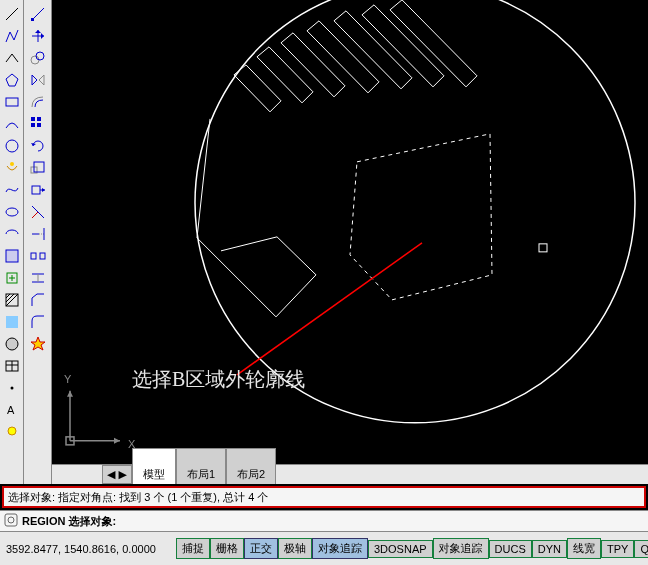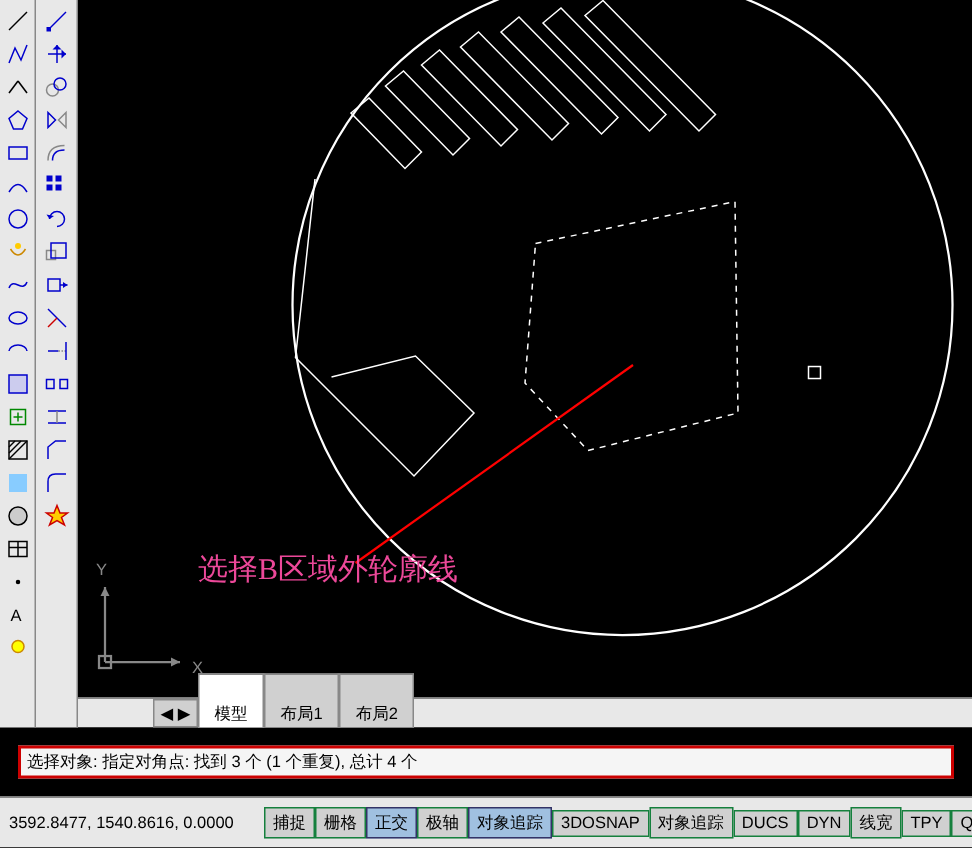--- a/index.html
+++ b/index.html
@@ -7,28 +7,28 @@
 .app{display:flex;flex-direction:column;height:100%}
 .work{flex:1;display:flex;position:relative}
 .tool-col{width:24px;background:#e8e8e8;border-right:1px solid #888;display:flex;flex-direction:column;align-items:center;padding-top:4px;gap:2px}
 .tool-col2{width:28px;background:#e8e8e8;border-right:1px solid #888;display:flex;flex-direction:column;align-items:center;padding-top:4px;gap:2px}
 .tbtn{width:20px;height:20px;display:flex;align-items:center;justify-content:center;cursor:pointer;border:1px solid transparent}
 .canvas{flex:1;background:#000;position:relative;overflow:hidden}
 .tabbar{position:absolute;left:0;right:0;bottom:0;height:20px;background:#e8e8e8;border-top:1px solid #888;display:flex;align-items:center;padding-left:50px;gap:0}
 .tabbtn{padding:2px 4px;border:1px solid #888;background:#d0d0d0;font-size:11px;cursor:pointer}
 .tab{padding:18px 10px;border:1px solid #888;border-bottom:none;background:#d0d0d0;cursor:pointer;font-size:11px}
 .tab.active{background:#fff}
-.cmdarea{background:#f5f5f5;border:2px solid #c00;margin:12px;padding:2px 4px;line-height:1.3}
+.cmdarea{background:#f5f5f5;border:2px solid #c00;margin:2px;padding:2px 4px;line-height:1.3}
 .cmdline{background:#f5f5f5;padding:2px 4px;display:flex;align-items:center;gap:4px;border-top:1px solid #888}
 .cmdline input{flex:1;border:none;background:transparent;outline:none;font-family:inherit}
 .status{background:#e8e8e8;border-top:1px solid #888;height:34px;display:flex;align-items:center;padding:0 6px;gap:0;font-size:11px}
 .status .coord{min-width:170px}
 .sbtn{padding:2px 5px;border:1px solid #15803d;background:#d0d0d0;cursor:pointer;white-space:nowrap}
 .sbtn.on{background:#a0c0e0;border-color:#336}
-.annot{position:absolute;color:#ec4899;font-size:20px;font-family:"SimSun",serif;white-space:nowrap}
+.annot{position:absolute;color:#e5e5e5;font-size:20px;font-family:"SimSun",serif;white-space:nowrap}
 </style>
 </head>
 <body>
 
 <div class="app">
  <div class="work">
 
   <div class="tool-col">
    <div class="tbtn">
           <svg width="16" height="16">
@@ -286,20 +286,28 @@
      <span class="tab">布局1</span>
      <span class="tab">布局2</span>
    </div>
   </div>
  </div>
 
  <div class="cmdarea">
    <div>选择对象: 指定对角点: 找到 3 个 (1 个重复), 总计 4 个</div>
  </div>
 
+ <div class="cmdline">
+   <span><svg width="14" height="14">
+          <rect x="1" y="1" width="12" height="12" rx="2" fill="none" stroke="#666"></rect>
+          <circle cx="7" cy="7" r="3" fill="none" stroke="#666"></circle>
+        </svg></span>
+   <span style="font-weight:bold">REGION 选择对象:</span>
+   <input type="text" style="">
+ </div>
 
  <div class="status">
    <span class="coord">3592.8477, 1540.8616, 0.0000</span>
    <span class="sbtn">捕捉</span>
    <span class="sbtn">栅格</span>
    <span class="sbtn on">正交</span>
    <span class="sbtn">极轴</span>
    <span class="sbtn on">对象追踪</span>
    <span class="sbtn">3DOSNAP</span>
    <span class="sbtn">对象追踪</span>

